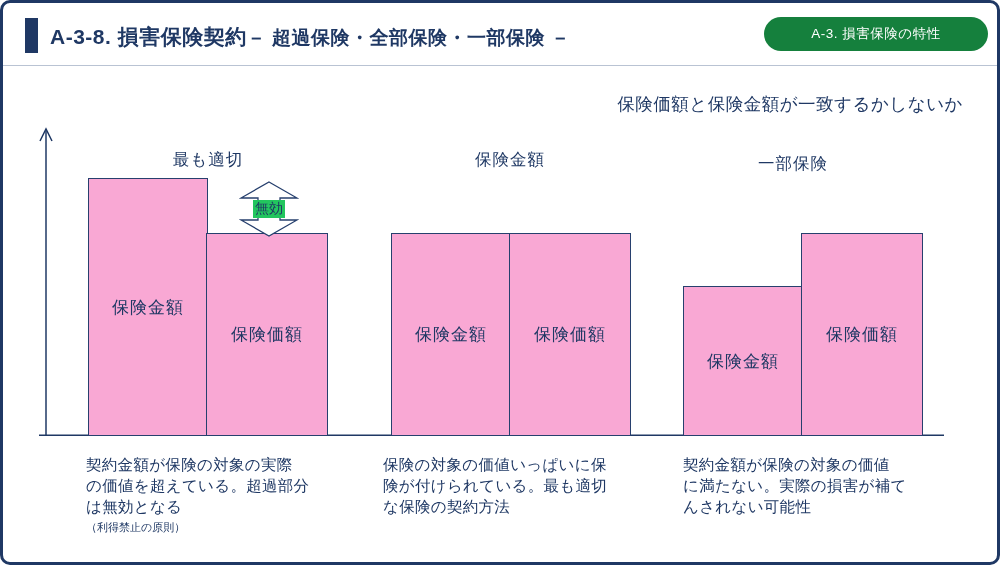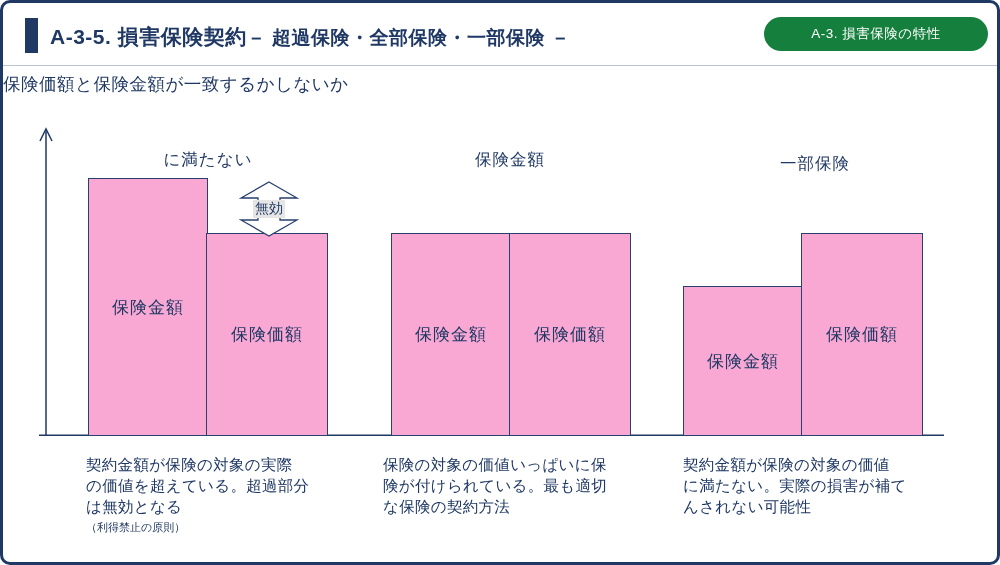--- a/index.html
+++ b/index.html
@@ -34,69 +34,69 @@
     color:#ffffff; font-size:13.5px;
     display:flex; align-items:center; justify-content:center;
     letter-spacing:0.5px;
   }
   .header-divider {
     position:absolute; left:0; top:62px;
     width:1000px; height:1px; background:#b9c3d3;
   }
   
   .chart-title {
-    position:absolute; left:0; top:69px; width:960px;
-    text-align:left; font-size:17.5px; color:#1f3864;
+    position:absolute; left:0; top:89px; width:960px;
+    text-align:right; font-size:17.5px; color:#1f3864;
     letter-spacing:0.5px;
   }
   .axes { position:absolute; left:0; top:0; pointer-events:none; }
   .axstroke { stroke:#1f3864; stroke-width:1.5; }
   .group-label {
     position:absolute; width:120px; text-align:center;
     font-size:16.5px; color:#1f3864; letter-spacing:1px;
   }
   .bar {
     position:absolute; background:#f9a8d4;
     border:1.5px solid #27406e;
     display:flex; align-items:center; justify-content:center;
     font-size:17px; color:#1f3864; letter-spacing:1px;
   }
   .gap-arrow { position:absolute; width:60px; z-index:5; }
   .gap-arrow svg { display:block; }
   .gap-arrow polygon { fill:#ffffff; stroke:#27406e; stroke-width:1.3; }
   .gap-label {
     position:absolute; left:50%; top:50%;
     transform:translate(-50%,-50%);
-    background:#e5e5e5; padding:0 2px;
+    background:#22c55e; padding:0 2px;
     font-size:14px; color:#1f3864; white-space:nowrap;
   }
   
   .desc { position:absolute; color:#1f3864; }
   .desc-text { white-space:pre-line; font-size:15.5px; line-height:1.35; letter-spacing:0.3px; }
   .desc-note { font-size:11px; margin-top:2px; }
 </style>
 </head>
 <body>
 
 <div class="slide">
 
   <div class="accent-bar"></div>
-  <h1 class="title"><span>A-3-5. 損害保険契約</span><span class="title-sub">－ 超過保険・全部保険・一部保険 －</span></h1>
+  <h1 class="title"><span>A-3-8. 損害保険契約</span><span class="title-sub">－ 超過保険・全部保険・一部保険 －</span></h1>
   <div class="badge">A-3. 損害保険の特性</div>
   <div class="header-divider"></div>
 
   <div class="chart-title">保険価額と保険金額が一致するかしないか</div>
 
   <svg class="axes" width="1000" height="565" viewBox="0 0 1000 565">
     <polyline points="37,138 43,126 49,138" fill="none" class="axstroke"></polyline>
     <line x1="43" y1="128" x2="43" y2="433" class="axstroke"></line>
     <line x1="36" y1="432.2" x2="941" y2="432.2" class="axstroke"></line>
   </svg>
 
-  <div class="group-label" style="left:145px;top:146px">に満たない</div>
+  <div class="group-label" style="left:145px;top:146px">最も適切</div>
   <div class="bar" style="left:85px;top:175px;width:120px;height:258px">
       <span>保険金額</span>
     </div>
   <div class="bar" style="left:203px;top:230px;width:122px;height:203px">
       <span>保険価額</span>
     </div>
   <div class="gap-arrow" style="left:236px;top:178px">
     <svg width="60" height="56" viewBox="0 0 60 56">
       <polygon points="30,1 58,17 41,17 41,39 58,39 30,55 2,39 19,39 19,17 2,17"></polygon>
     </svg>
@@ -104,21 +104,21 @@
   </div>
 
   <div class="group-label" style="left:447px;top:146px">保険金額</div>
   <div class="bar" style="left:388px;top:230px;width:120px;height:203px">
       <span>保険金額</span>
     </div>
   <div class="bar" style="left:506px;top:230px;width:122px;height:203px">
       <span>保険価額</span>
     </div>
 
-  <div class="group-label" style="left:752px;top:150px">一部保険</div>
+  <div class="group-label" style="left:730px;top:150px">一部保険</div>
   <div class="bar" style="left:680px;top:283px;width:120px;height:150px">
       <span>保険金額</span>
     </div>
   <div class="bar" style="left:798px;top:230px;width:122px;height:203px">
       <span>保険価額</span>
     </div>
 
   <div class="desc" style="left:380px;top:452px;width:275px">
     <div class="desc-text">保険の対象の価値いっぱいに保
 険が付けられている。最も適切

